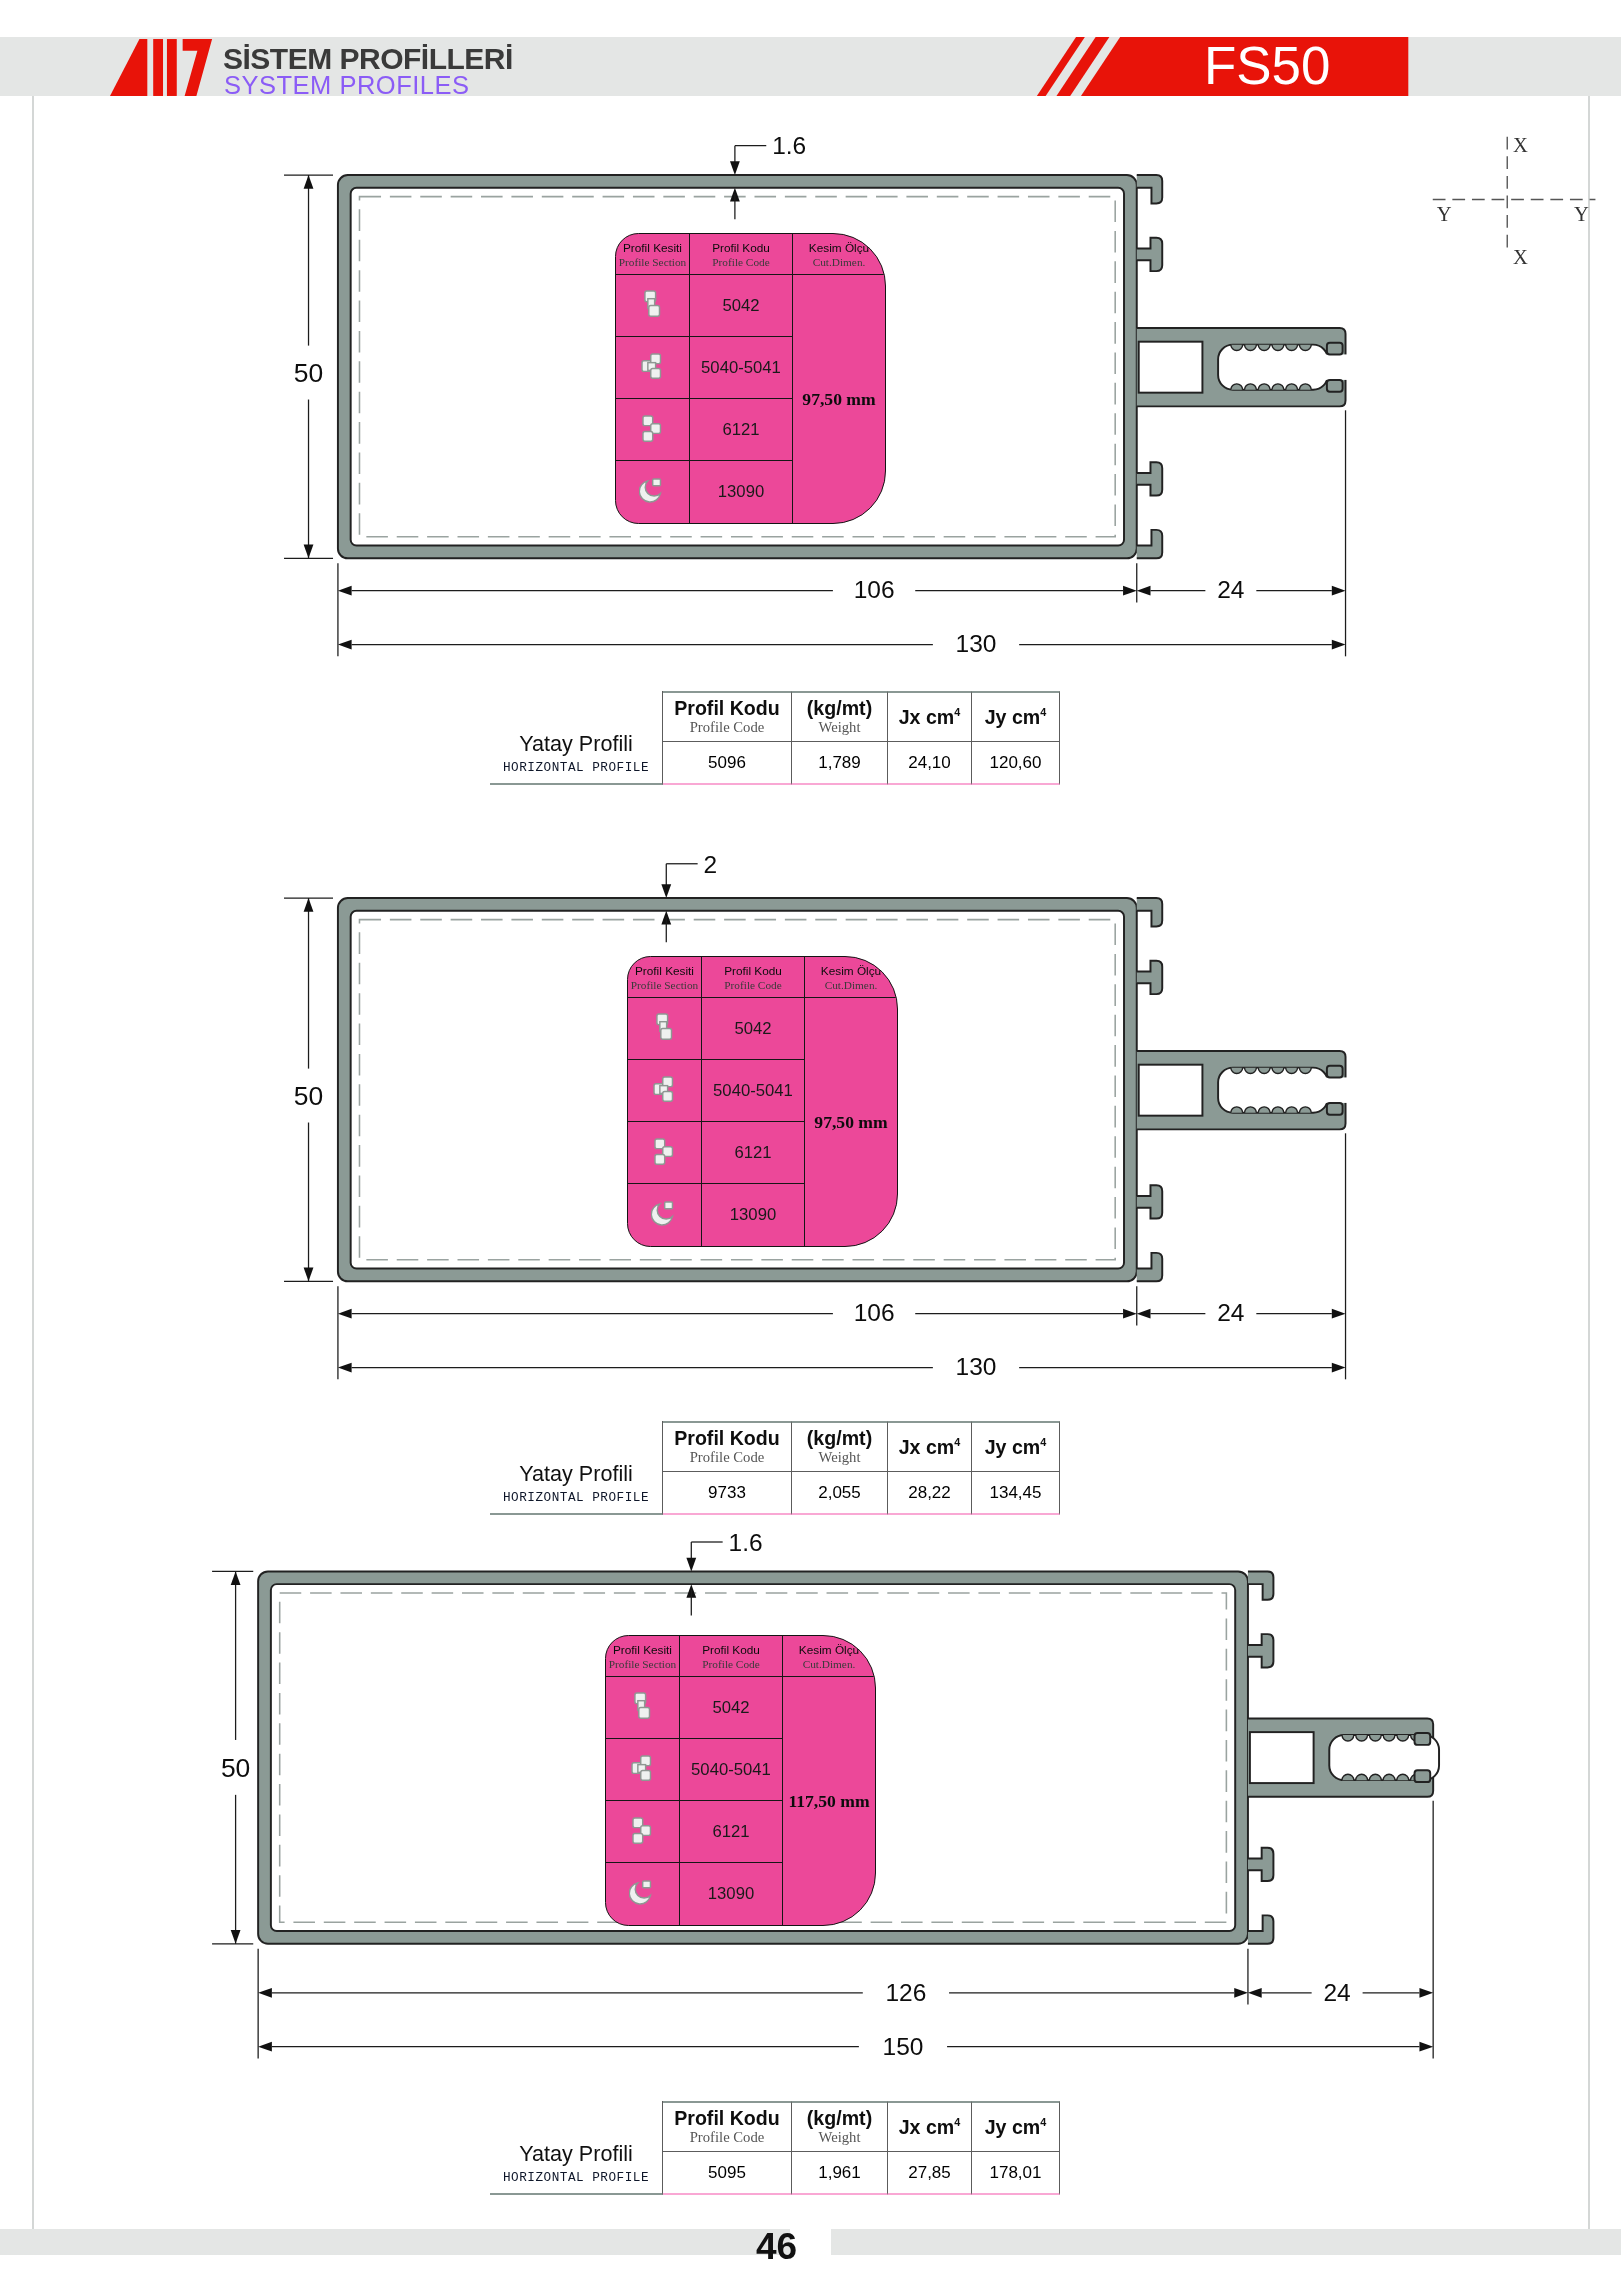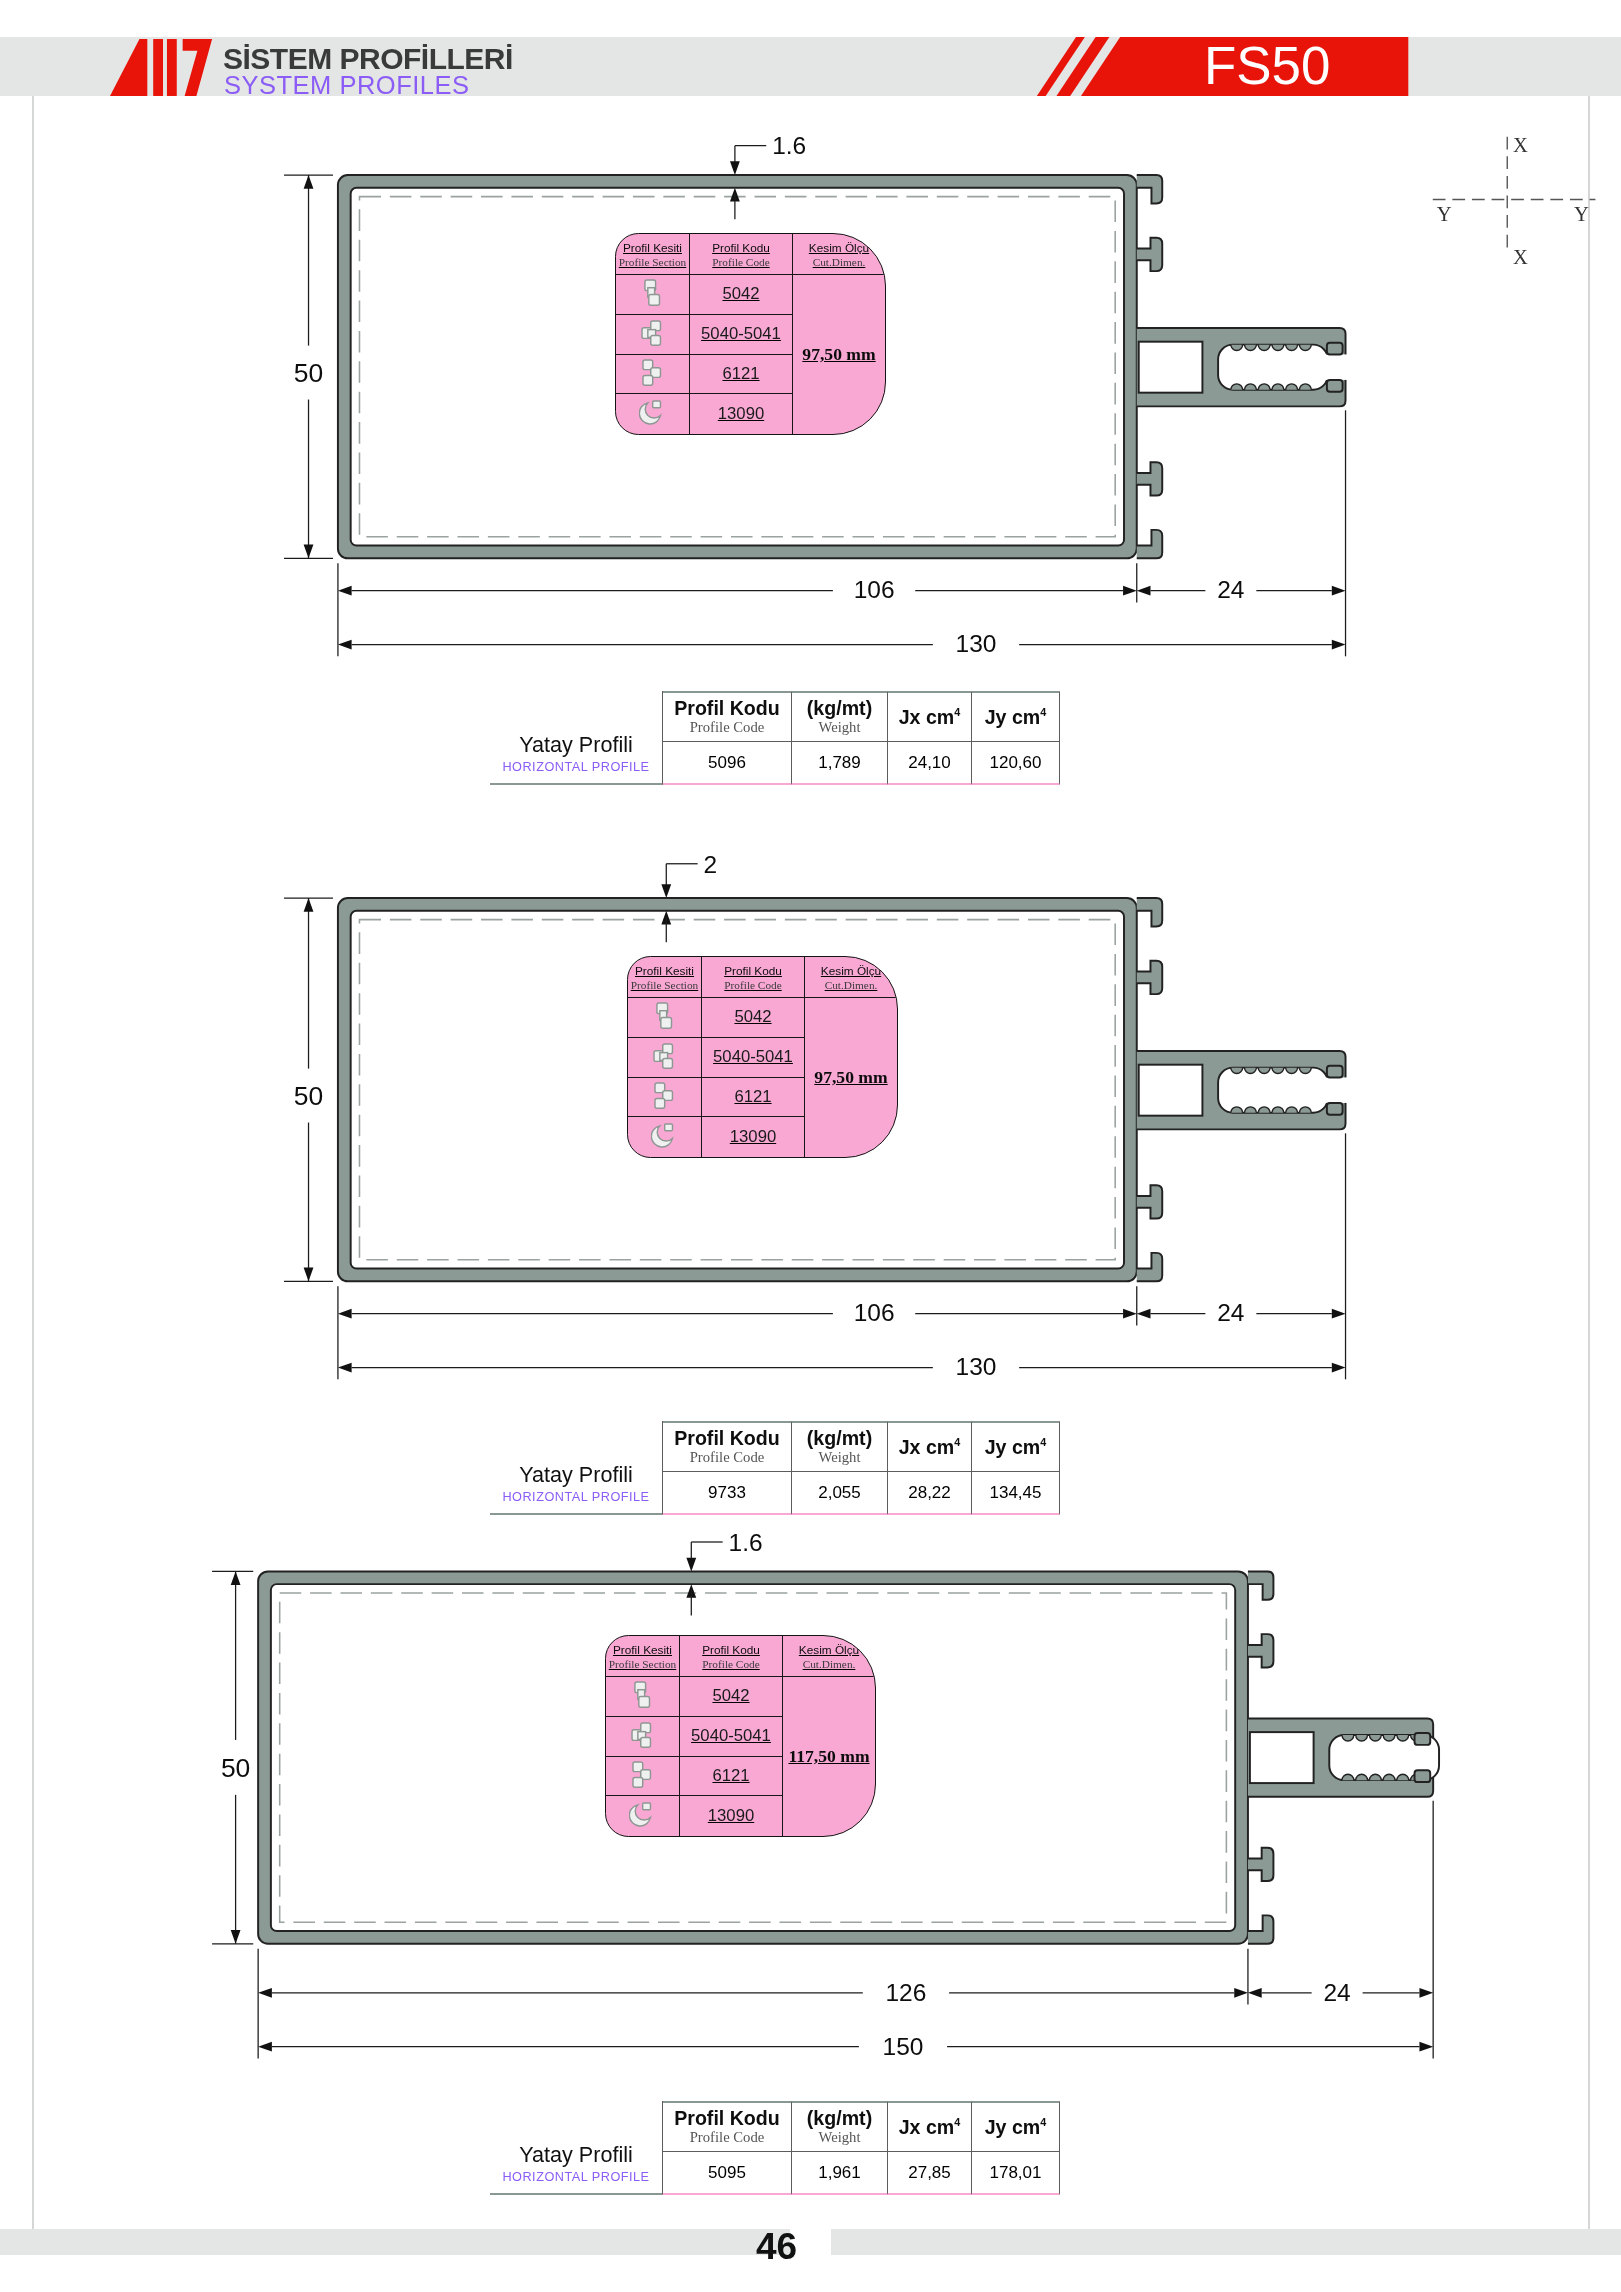--- a/index.html
+++ b/index.html
@@ -21,42 +21,42 @@
   .tooth{fill:#8b9a95;stroke:#222;stroke-width:1.4;}
   .dashr{fill:none;stroke:#9aa3a0;stroke-width:1.6;stroke-dasharray:22 9;}
   .dim{stroke:#1c1c1c;stroke-width:1.3;fill:none;}
   .arr{fill:#111;stroke:none;}
   .dimtxt{font-size:25px;fill:#0d0d0d;}
   .dimtxt50{font-size:27px;fill:#0d0d0d;}
   .axis-line{stroke:#555;stroke-width:1.4;stroke-dasharray:13 7;fill:none;}
   .axis-lab{font-family:"Liberation Serif",serif;font-size:21px;fill:#333;}
 
   
-  .card{position:absolute;width:271px;height:202px;background:#f9a8d4;border:1.5px solid #141414;
+  .card{position:absolute;width:271px;height:291px;background:#ec4899;border:1.5px solid #141414;
         border-radius:23.5px 53px 53px 23.5px;display:grid;grid-template-columns:74px 103px 1fr;
-        grid-template-rows:41px repeat(4,1fr);overflow:hidden;box-sizing:border-box;text-decoration:underline;}
+        grid-template-rows:41px repeat(4,1fr);overflow:hidden;box-sizing:border-box;}
   .cc{border-right:1.3px solid #161616;border-bottom:1.3px solid #161616;display:flex;
       flex-direction:column;align-items:center;justify-content:center;text-align:center;}
   .ch3{border-right:none;}
   .nb{border-bottom:none;}
   .cutcell{grid-column:3;grid-row:2/6;border:none;display:flex;align-items:center;justify-content:center;}
   .tr1{font-size:11.8px;color:#0c0c0c;}
   .en1{font-family:"Liberation Serif",serif;font-size:11.3px;color:#3a3a3a;margin-top:1px;}
   .codeTxt{font-size:16.7px;color:#1a1a1a;}
   .cutTxt{font-family:"Liberation Serif",serif;font-size:17.6px;font-weight:700;color:#0c0c0c;}
   .icw{width:27.4px;height:33px;display:block;}
   .ic{fill:#eff1f0;stroke:#8f9793;stroke-width:1.5;}
 
   
   .ptable{position:absolute;width:570px;display:grid;grid-template-columns:173px 129px 96px 84px 88px;
           grid-template-rows:51px 43px;background:#fff;}
   .t-name{grid-row:1/3;grid-column:1;border-right:1.4px solid #5c5c5c;border-bottom:2px solid #8a9894;
           display:flex;flex-direction:column;align-items:center;justify-content:center;}
   .t-name-tr{font-size:21.6px;color:#111;margin-top:32px;}
-  .t-name-en{font-family:Liberation Sans, sans-serif;font-size:12.7px;letter-spacing:0.5px;color:#8b5cf6;margin-top:2.9px;}
+  .t-name-en{font-family:Liberation Mono, monospace;font-size:12.7px;letter-spacing:0.5px;color:#0f172a;margin-top:2.9px;}
   .t-h{border-top:2px solid #8a9894;border-right:1.4px solid #5c5c5c;border-bottom:1.4px solid #5c5c5c;
        display:flex;flex-direction:column;align-items:center;justify-content:center;}
   .t-h1{font-size:19.6px;font-weight:700;color:#0e0e0e;line-height:1.05;}
   .t-h1 sup{font-size:10.8px;}
   .t-h2{font-family:"Liberation Serif",serif;font-size:14.7px;color:#555;}
   .t-v{border-right:1.4px solid #5c5c5c;border-bottom:2px solid #f9a8d4;display:flex;
        align-items:center;justify-content:center;font-size:17px;color:#000;}
 
   
   .fbar{position:absolute;top:2229px;height:25.5px;background:#e4e6e5;}

